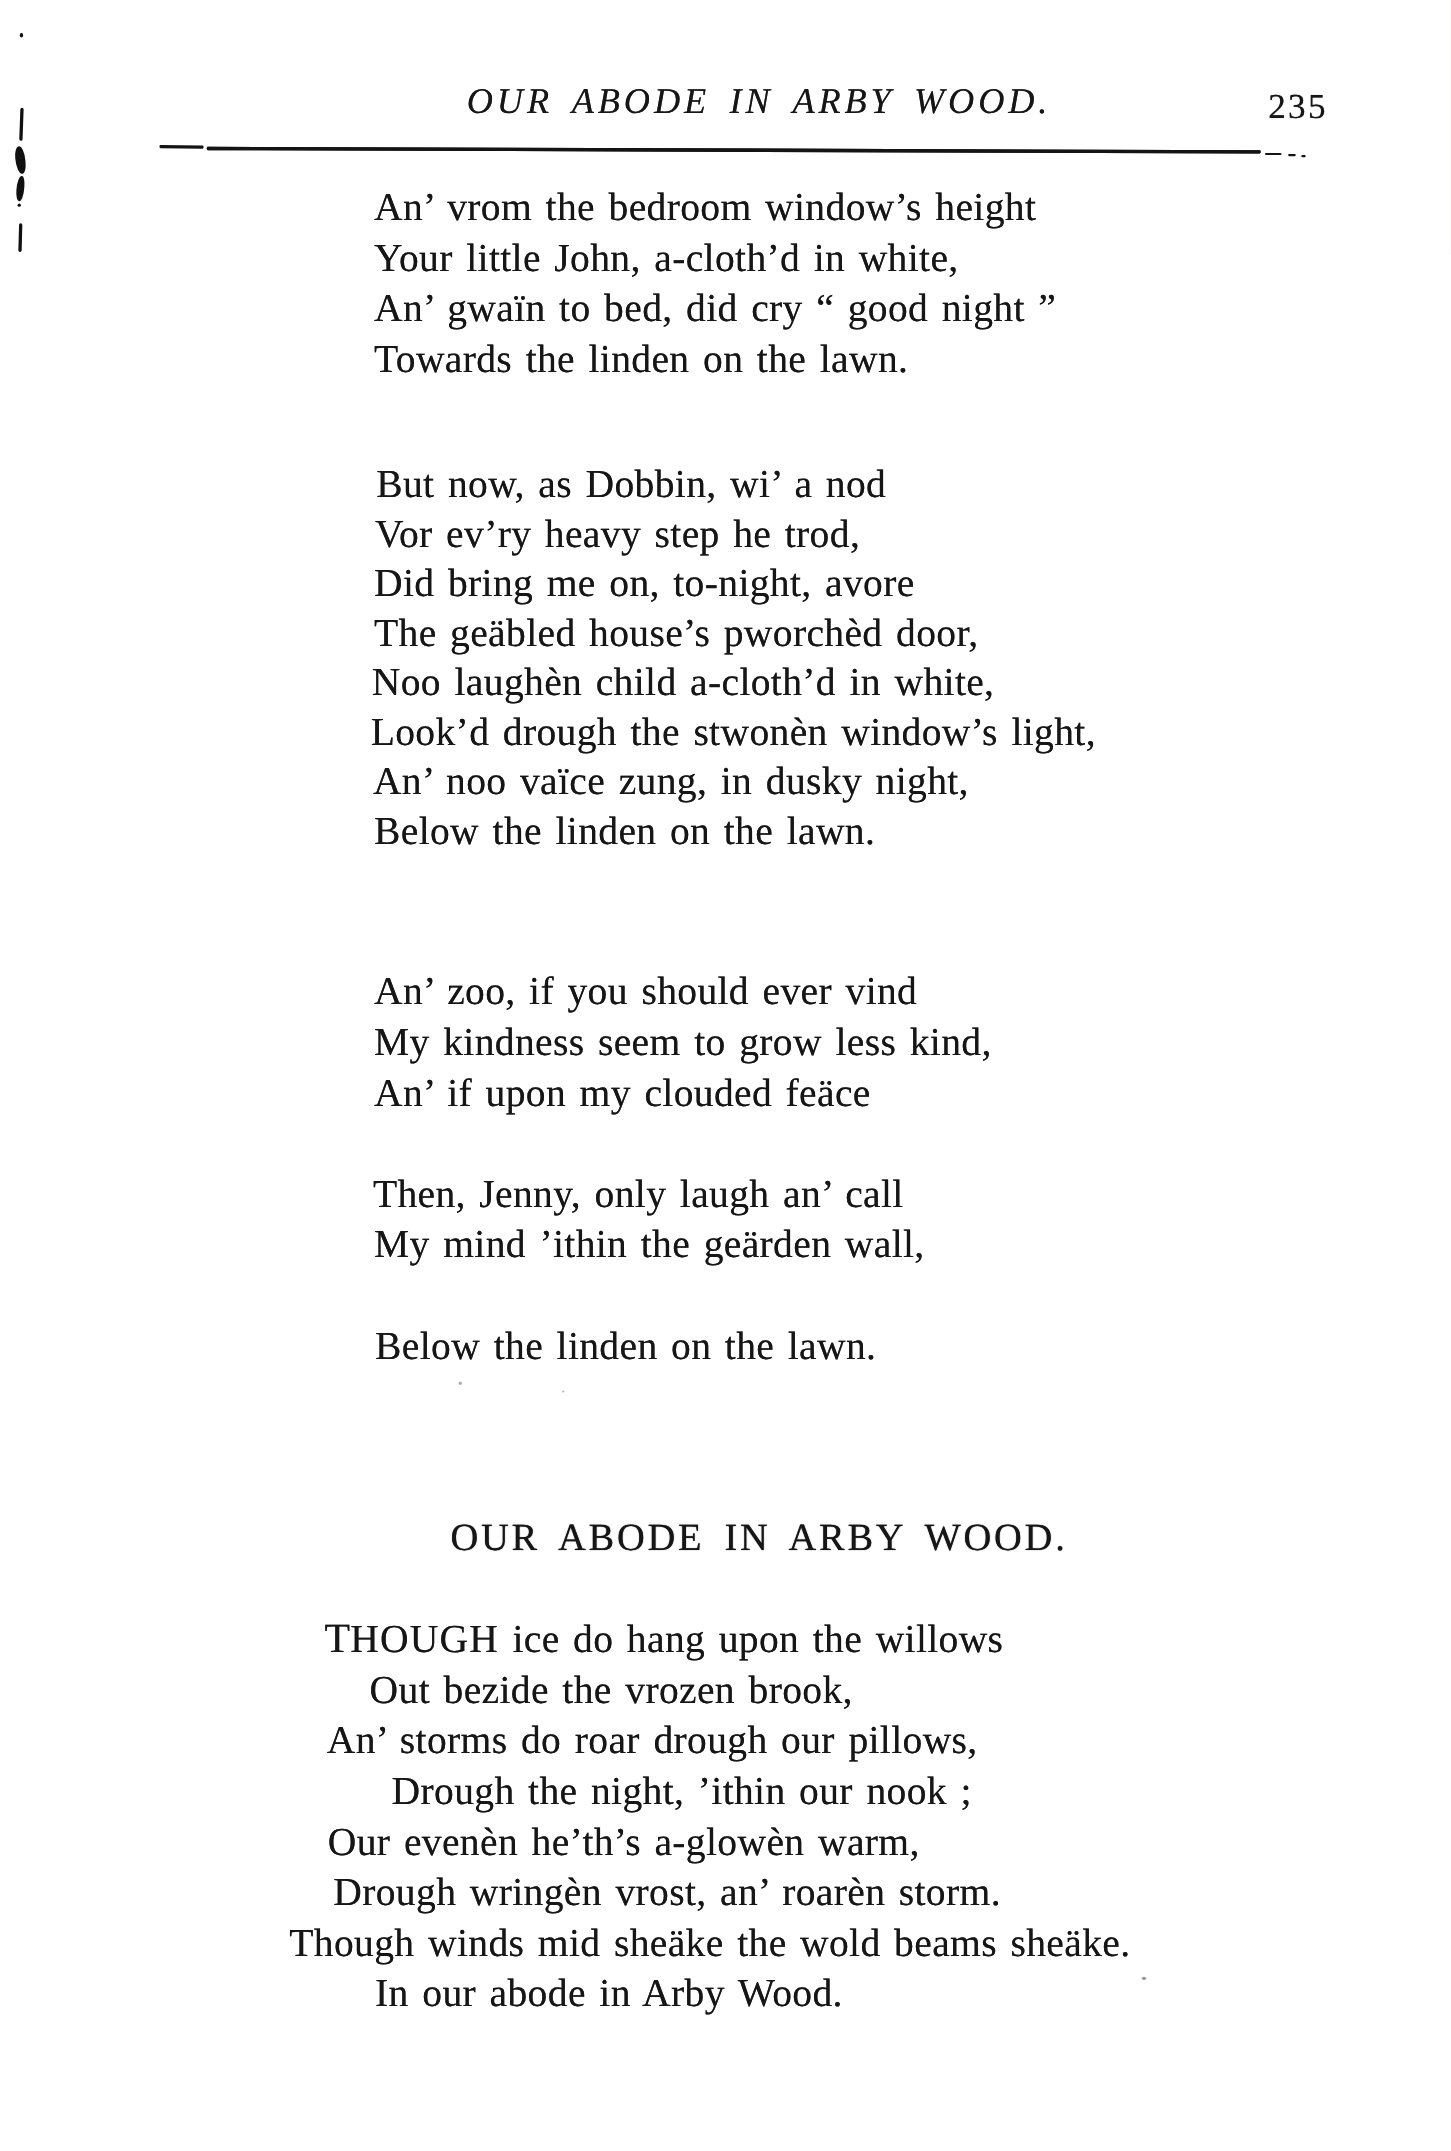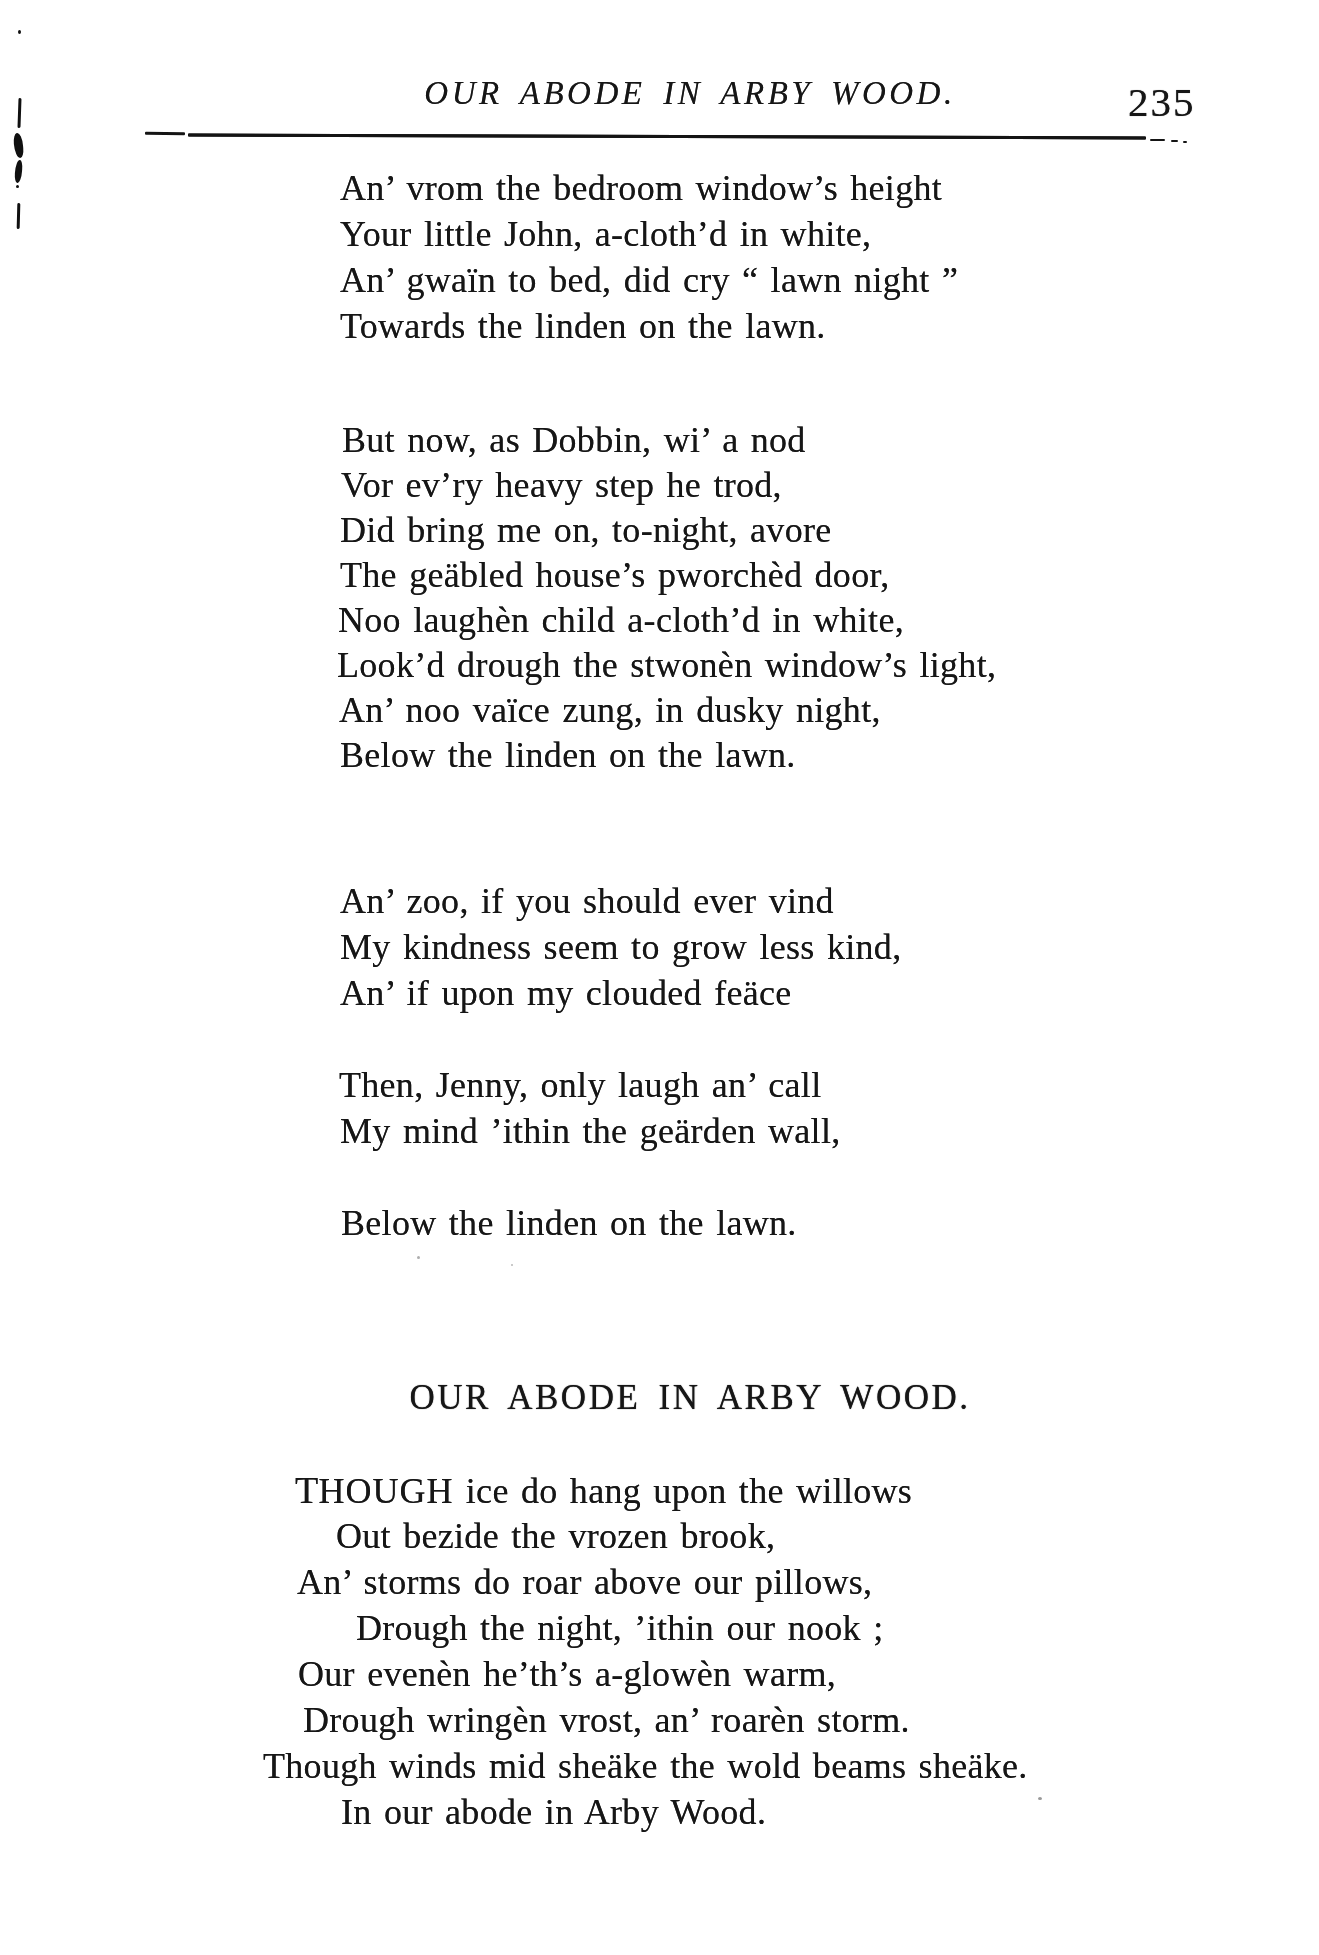--- a/index.html
+++ b/index.html
@@ -28,22 +28,22 @@
     text-align:center;
     font-style:italic;
     font-size:33px;
     letter-spacing:3.5px;
     word-spacing:6px;
     white-space:nowrap;
     text-shadow:0 0 0.6px rgba(10,10,10,0.7);
   }
   .page-number{
     position:absolute;
-    top:78px;left:1128px;width:70px;
-    font-size:41px;
+    top:78px;left:1153px;width:70px;
+    font-size:32px;
     letter-spacing:2px;
     text-shadow:0 0 0.7px rgba(10,10,10,0.8);
   }
   .section-title{
     position:absolute;
     top:1378px;left:340px;width:700px;
     text-align:center;
     font-size:35px;
     letter-spacing:2.5px;
     word-spacing:7px;
@@ -79,21 +79,21 @@
   <div class="page-number">235</div>
 
   <div class="rule-seg rule-left"></div>
   <div class="rule-seg rule-main"></div>
   <div class="rule-seg rule-d1"></div>
   <div class="rule-seg rule-d2"></div>
   <div class="rule-seg rule-d3"></div>
 
   <div class="line" style="top:165px;left:340px">An’ vrom the bedroom window’s height</div>
   <div class="line" style="top:211px;left:340px">Your little John, a-cloth’d in white,</div>
-  <div class="line" style="top:257px;left:340px">An’ gwaïn to bed, did cry “ lawn night ”</div>
+  <div class="line" style="top:257px;left:340px">An’ gwaïn to bed, did cry “ good night ”</div>
   <div class="line" style="top:303px;left:340px">Towards the linden on the lawn.</div>
 
   <div class="line" style="top:417px;left:342px">But now, as Dobbin, wi’ a nod</div>
   <div class="line" style="top:462px;left:341px">Vor ev’ry heavy step he trod,</div>
   <div class="line" style="top:507px;left:340px">Did bring me on, to-night, avore</div>
   <div class="line" style="top:552px;left:340px">The geäbled house’s pworchèd door,</div>
   <div class="line" style="top:597px;left:338px">Noo laughèn child a-cloth’d in white,</div>
   <div class="line" style="top:642px;left:337px">Look’d drough the stwonèn window’s light,</div>
   <div class="line" style="top:687px;left:339px">An’ noo vaïce zung, in dusky night,</div>
   <div class="line" style="top:732px;left:340px">Below the linden on the lawn.</div>
@@ -104,21 +104,21 @@
   <div class="line" style="top:1062px;left:339px">Then, Jenny, only laugh an’ call</div>
   <div class="line" style="top:1108px;left:340px">My mind ’ithin the geärden wall,</div>
   <div class="line" style="top:1200px;left:341px">Below the linden on the lawn.</div>
 
   <div class="section-title">OUR ABODE IN ARBY WOOD.</div>
 
   <div class="line" style="top:1467px;left:295px">
     <span class="lead-cap">T</span><span class="sc">HOUGH</span><span> ice do hang upon the willows</span>
   </div>
   <div class="line" style="top:1513px;left:336px">Out bezide the vrozen brook,</div>
-  <div class="line" style="top:1559px;left:297px">An’ storms do roar above our pillows,</div>
+  <div class="line" style="top:1559px;left:297px">An’ storms do roar drough our pillows,</div>
   <div class="line" style="top:1605px;left:356px">Drough the night, ’ithin our nook ;</div>
   <div class="line" style="top:1651px;left:298px">Our evenèn he’th’s a-glowèn warm,</div>
   <div class="line" style="top:1697px;left:303px">Drough wringèn vrost, an’ roarèn storm.</div>
   <div class="line" style="top:1743px;left:263px">Though winds mid sheäke the wold beams sheäke.</div>
   <div class="line" style="top:1789px;left:341px">In our abode in Arby Wood.</div>
 
   <div class="ink ink-dot-a"></div>
   <div class="ink ink-stroke-a"></div>
   <div class="ink ink-blob"></div>
   <div class="ink ink-hook"></div>

